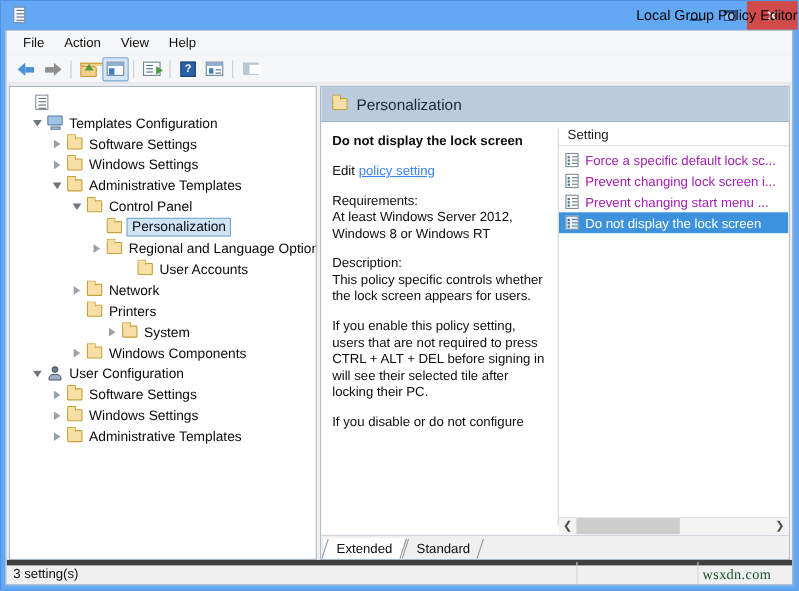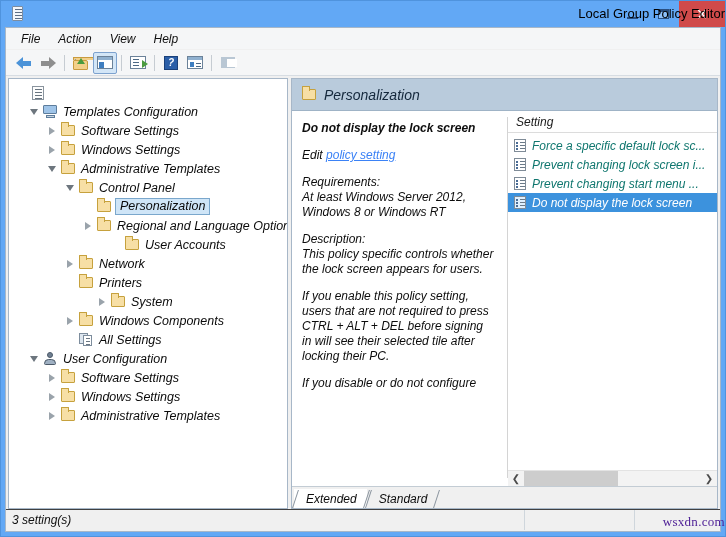--- a/index.html
+++ b/index.html
@@ -95,21 +95,20 @@
 
   
   .client {
     flex: 1 1 auto;
     margin: 0 4px 4px 4px;
     background: #f0f0f0;
     border: 1px solid #a7b7c8;
     display: flex;
     flex-direction: column;
     overflow: hidden;
-    font-style: italic;
   }
   .menubar {
     height: 22px;
     flex: 0 0 22px;
     background: #f5f6f7;
     display: flex;
     align-items: center;
     padding-left: 6px;
     border-bottom: 1px solid #f0f0f0;
   }
@@ -433,21 +432,21 @@
   .list-rows {
     flex: 1 1 auto;
     overflow: hidden;
     padding-top: 3px;
   }
   .lrow {
     height: 19px;
     display: flex;
     align-items: center;
     font-size: 12px;
-    color: #0f766e;
+    color: #a21caf;
     padding-left: 6px;
     white-space: nowrap;
   }
   .lrow.selected {
     background: #3c92dd;
     color: #ffffff;
   }
   .setting-ico {
     width: 12px; height: 13px; position: relative;
     background: #ffffff; border: 1px solid #7f8b97;
@@ -522,38 +521,38 @@
     border-right: 1px solid #8a949e;
     transform: skewX(-18deg);
   }
   .tab.active { background: #ffffff; }
 
   
   .statusbar {
     height: 22px;
     flex: 0 0 22px;
     background: #f0f0f0;
-    border-top: 1px solid #404040;
-    display: flex;
-    align-items: flex-start;
+    border-top: 5px solid #404040;
+    display: flex;
+    align-items: flex-end;
     font-size: 12px;
     color: #101010;
   }
   .sb-cell { padding: 0 6px; height: 20px; display:flex; align-items:center; }
   .sb-cell.grow { flex: 1 1 auto; }
   .sb-cell.div { border-left: 1px solid #cfd6dc; }
   .sb-cell.w1 { width: 110px; flex: 0 0 110px; }
   .sb-cell.w2 { width: 86px; flex: 0 0 86px; }
 
   .watermark {
     position: absolute;
-    right: 0;
+    right: 24px;
     bottom: 6px;
     font-size: 13px;
-    color: #4c1d95;
+    color: #14532d;
     font-family: "Liberation Serif", serif;
     letter-spacing: 0.3px;
   }
 </style>
 </head>
 <body>
 
 <div class="window">
 
   <div class="titlebar">
@@ -749,30 +748,20 @@
         <div class="node" style="padding-left:54px">
           <div class="expander">
               <div class="tri collapsed"></div>
             </div>
           <div class="ico">
               <div class="folder"></div>
             </div>
           <div class="label">Windows Components</div>
         </div>
 
-        <div class="node" style="padding-left:54px">
-          <div class="expander"></div>
-          <div class="ico">
-              <div class="allset-ico">
-                <div class="b"></div>
-                <div class="f"></div>
-              </div>
-            </div>
-          <div class="label">All Settings</div>
-        </div>
 
         <div class="node" style="padding-left:18px">
           <div class="expander">
               <div class="tri expanded"></div>
             </div>
           <div class="ico">
               <div class="user-ico">
                 <div class="head"></div>
                 <div class="body"></div>
               </div>

